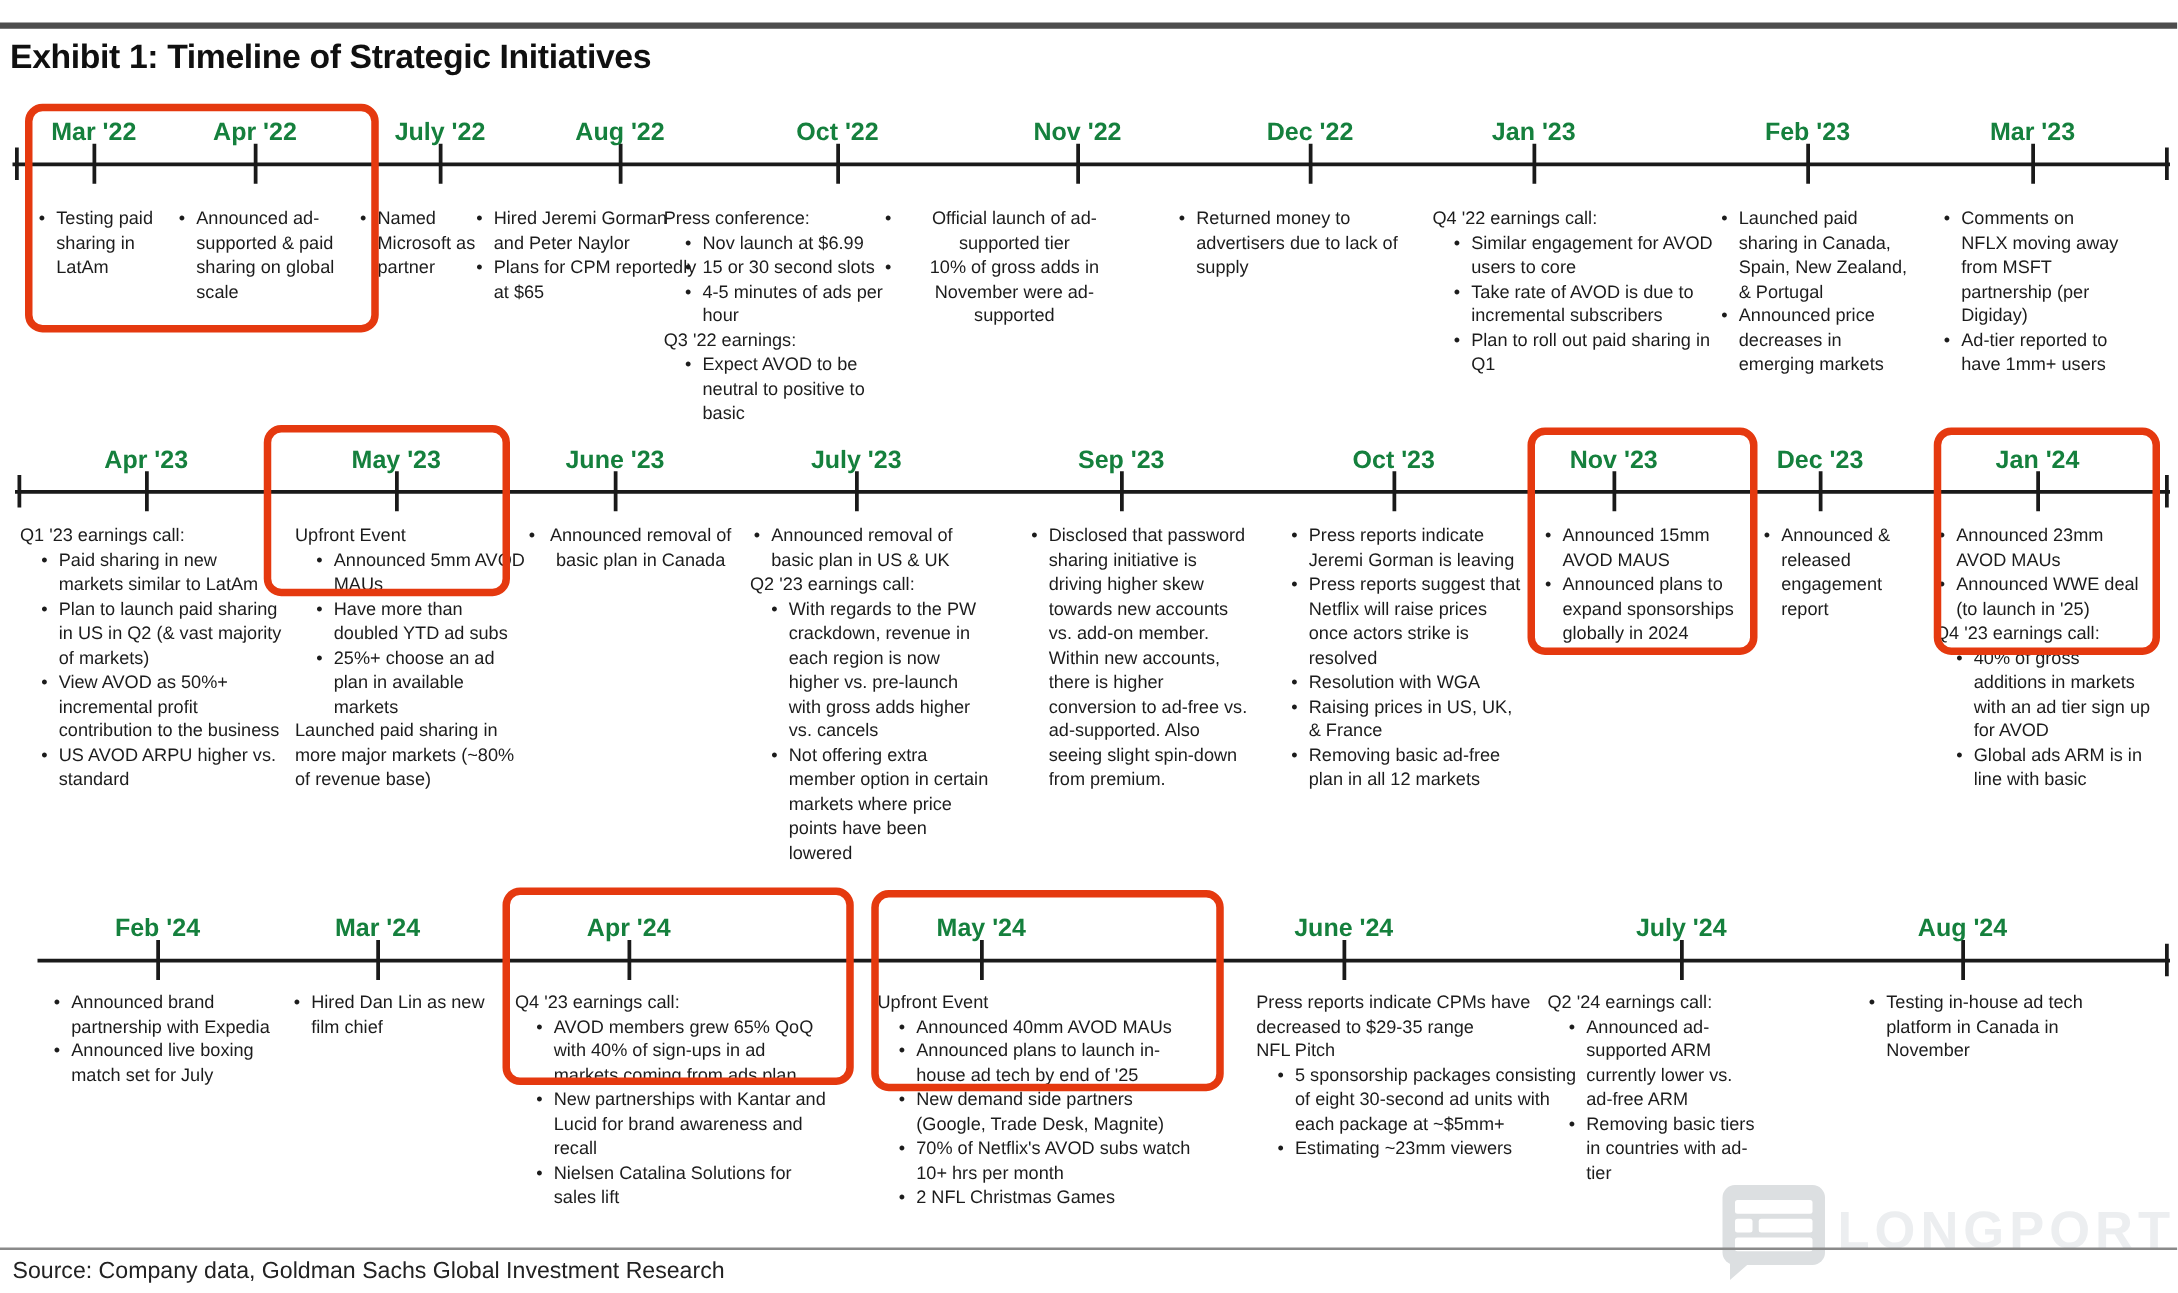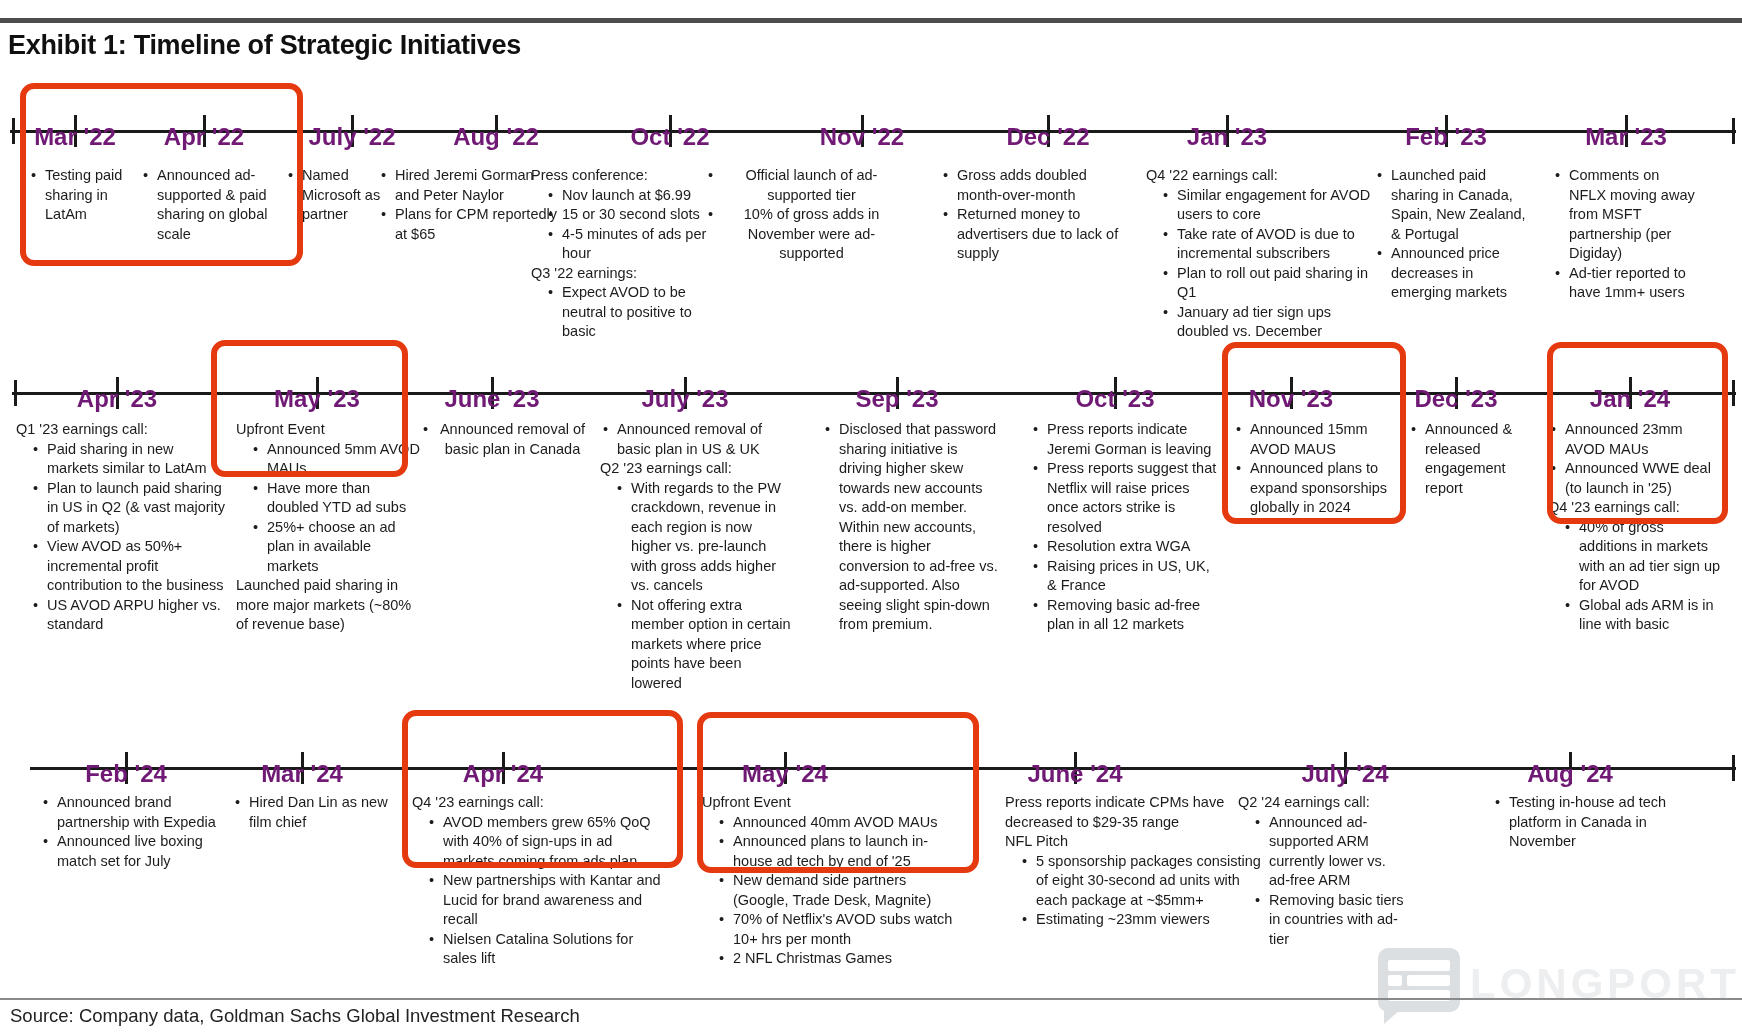--- a/index.html
+++ b/index.html
@@ -5,21 +5,21 @@
   html,body { margin:0; padding:0; background:#ffffff; }
   #stage {
     position:relative; width:1742px; height:1034px; background:#ffffff;
     font-family:"Liberation Sans", sans-serif; overflow:hidden;
   }
   .toprule  { position:absolute; left:0; top:18px; width:1742px; height:5px; background:#4d4d4d; }
   .title    { position:absolute; left:8px; top:30px; font-size:27px; font-weight:bold; color:#101010; letter-spacing:-0.3px; }
   .axis     { position:absolute; height:3px; background:#1a1a1a; }
   .tick     { position:absolute; width:3px; height:32px; background:#1a1a1a; }
   .endtick  { position:absolute; width:3px; height:26px; background:#1a1a1a; }
-  .month    { position:absolute; width:150px; text-align:center; font-weight:bold; font-size:24px; color:#701a75; white-space:nowrap;margin-top:28px; }
+  .month    { position:absolute; width:150px; text-align:center; font-weight:bold; font-size:20px; color:#15803d; white-space:nowrap; }
   .content  { position:absolute; font-size:14.5px; line-height:19.5px; color:#1c1c1c; }
   .line     { position:relative; }
   .line.b0  { padding-left:17px; }
   .line.b0::before { content:"\2022"; position:absolute; left:3px; }
   .line.b1  { padding-left:31px; }
   .line.b1::before { content:"\2022"; position:absolute; left:17px; }
   .hi       { position:absolute; border:6px solid #e5390f; border-radius:14px; box-sizing:border-box; background:transparent; }
   .botrule  { position:absolute; left:0; top:998px; width:1742px; height:2px; background:#8a8a8a; }
   .source   { position:absolute; left:10px; top:1005px; font-size:18.5px; color:#222222; }
   .wm-logo  { position:absolute; left:1378px; top:948px; width:82px; height:64px; background:#dcdfe1; border-radius:10px; }
@@ -77,31 +77,29 @@
       </div>
       <div class="tick" style="left: 861px; top: 115px;"></div>
       <div class="month" style="left: 787px; top: 95px;">Nov '22</div>
       <div class="content" style="left: 705px; top: 166px; width: 196px; text-align: center;">
         <div class="line b0">Official launch of ad-supported tier</div>
         <div class="line b0">10% of gross adds in November were ad-supported</div>
       </div>
       <div class="tick" style="left: 1047px; top: 115px;"></div>
       <div class="month" style="left: 973px; top: 95px;">Dec '22</div>
       <div class="content" style="left: 940px; top: 166px; width: 192px;">
-        <div class="line b0">Gross adds doubled month-over-month</div>
         <div class="line b0">Returned money to advertisers due to lack of supply</div>
       </div>
       <div class="tick" style="left: 1226px; top: 115px;"></div>
       <div class="month" style="left: 1152px; top: 95px;">Jan '23</div>
       <div class="content" style="left: 1146px; top: 166px; width: 228px;">
         <div class="line h">Q4 '22 earnings call:</div>
         <div class="line b1">Similar engagement for AVOD users to core</div>
         <div class="line b1">Take rate of AVOD is due to incremental subscribers</div>
         <div class="line b1">Plan to roll out paid sharing in Q1</div>
-        <div class="line b1">January ad tier sign ups doubled vs. December</div>
       </div>
       <div class="tick" style="left: 1445px; top: 115px;"></div>
       <div class="month" style="left: 1371px; top: 95px;">Feb '23</div>
       <div class="content" style="left: 1374px; top: 166px; width: 152px;">
         <div class="line b0">Launched paid sharing in Canada, Spain, New Zealand, &amp; Portugal</div>
         <div class="line b0">Announced price decreases in emerging markets</div>
       </div>
       <div class="tick" style="left: 1625px; top: 115px;"></div>
       <div class="month" style="left: 1551px; top: 95px;">Mar '23</div>
       <div class="content" style="left: 1552px; top: 166px; width: 148px;">
@@ -145,21 +143,21 @@
       <div class="tick" style="left: 896px; top: 377px;"></div>
       <div class="month" style="left: 822px; top: 357px;">Sep '23</div>
       <div class="content" style="left: 822px; top: 420px; width: 178px;">
         <div class="line b0">Disclosed that password sharing initiative is driving higher skew towards new accounts vs. add-on member. Within new accounts, there is higher conversion to ad-free vs. ad-supported. Also seeing slight spin-down from premium.</div>
       </div>
       <div class="tick" style="left: 1114px; top: 377px;"></div>
       <div class="month" style="left: 1040px; top: 357px;">Oct '23</div>
       <div class="content" style="left: 1030px; top: 420px; width: 190px;">
         <div class="line b0">Press reports indicate Jeremi Gorman is leaving</div>
         <div class="line b0">Press reports suggest that Netflix will raise prices once actors strike is resolved</div>
-        <div class="line b0">Resolution extra WGA</div>
+        <div class="line b0">Resolution with WGA</div>
         <div class="line b0">Raising prices in US, UK, &amp; France</div>
         <div class="line b0">Removing basic ad-free plan in all 12 markets</div>
       </div>
       <div class="tick" style="left: 1290px; top: 377px;"></div>
       <div class="month" style="left: 1216px; top: 357px;">Nov '23</div>
       <div class="content" style="left: 1233px; top: 420px; width: 172px;">
         <div class="line b0">Announced 15mm AVOD MAUS</div>
         <div class="line b0">Announced plans to expand sponsorships globally in 2024</div>
       </div>
       <div class="tick" style="left: 1455px; top: 377px;"></div>

